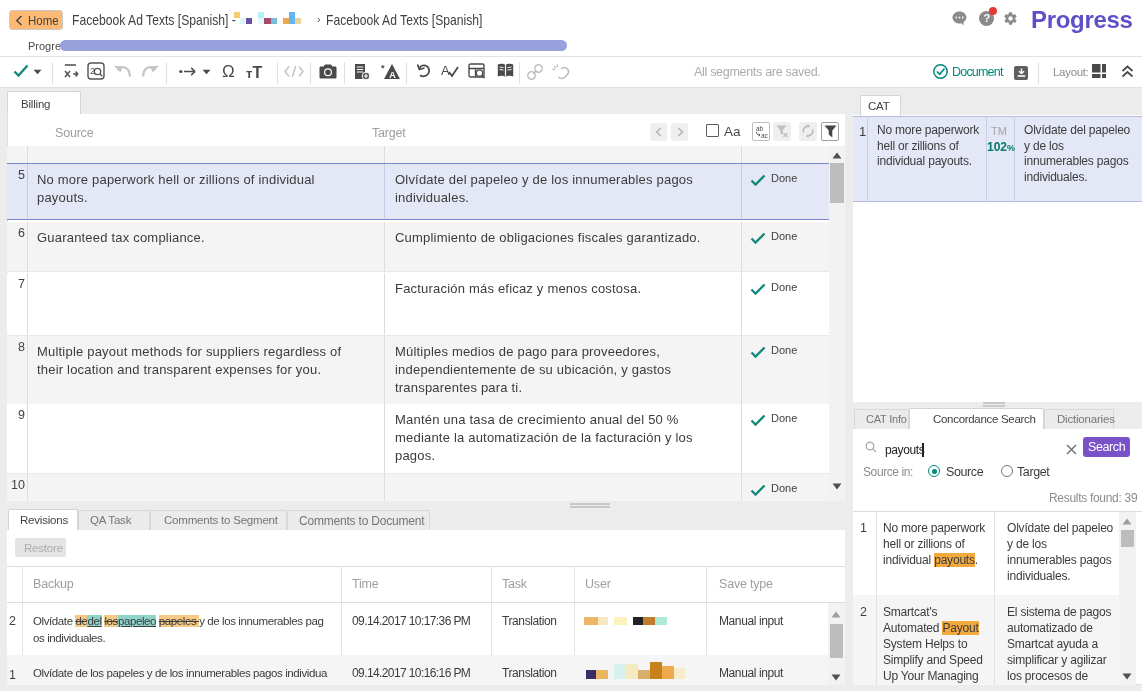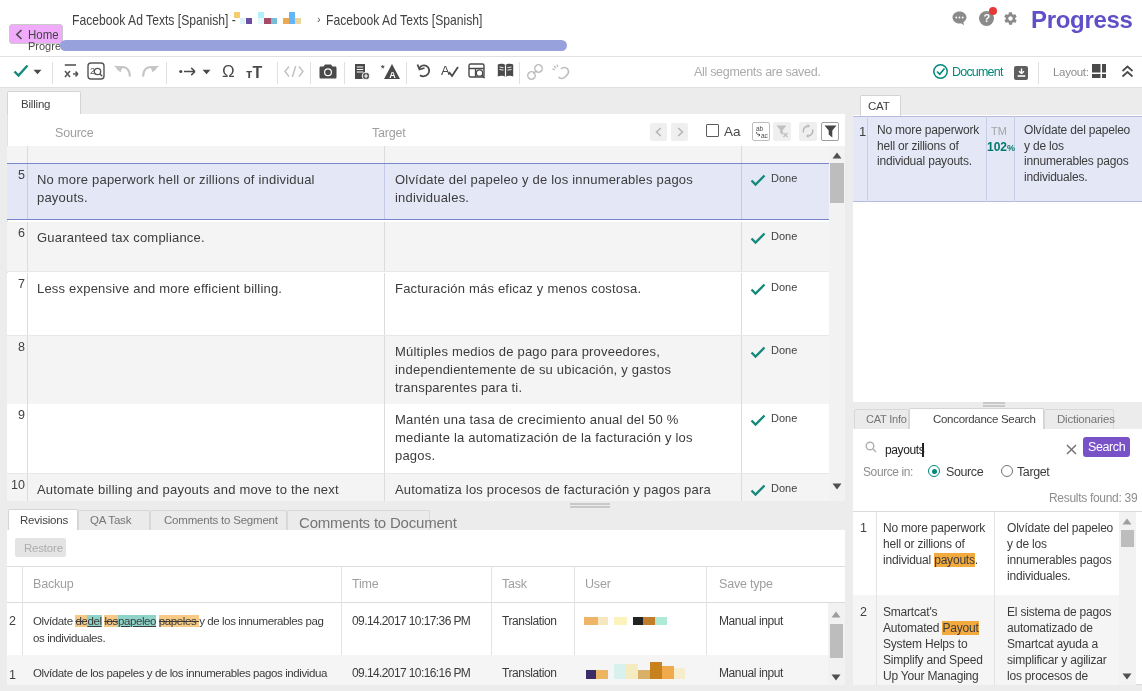--- a/index.html
+++ b/index.html
@@ -6,21 +6,21 @@
 html,body { width:1142px; height:691px; }
 body { font-family:"Liberation Sans", sans-serif; position:relative; background:#ececec; overflow:hidden; color:#3c3c3c; }
 .abs { position:absolute; }
 .sep { position:absolute; top:62px; height:22px; width:1px; background:#e0e0e0; }
 </style>
 </head>
 <body>
 
 <div class="abs" style="left:0;top:0;width:1142px;height:57px;background:#fff;border-bottom:1px solid #e2e2e2;"></div>
 
-<div class="abs" style="left:9px;top:24px;width:54px;height:20px;border:1px solid #c9c9c9;border-radius:3px;background:#f0abfc;">
+<div class="abs" style="left:9px;top:10px;width:54px;height:20px;border:1px solid #c9c9c9;border-radius:3px;background:#fdba74;">
   <svg class="abs" style="left:5px;top:4px;" width="8" height="11" viewBox="0 0 8 11">
       <path d="M6.5 1 L1.8 5.5 L6.5 10" stroke="#4a4a4a" stroke-width="1.6" fill="none"></path>
     </svg>
   <div class="abs" style="left:18px;top:2px;font-size:13.5px;color:#424242;transform:scaleX(0.85);transform-origin:0 0;white-space:nowrap;">Home</div>
 </div>
 
 <div class="abs" style="left:72px;top:11px;font-size:15px;color:#424242;transform:scaleX(0.81);transform-origin:0 0;white-space:nowrap;">Facebook Ad Texts [Spanish] -</div>
 
 <div class="abs" style="left:234px;top:12px;width:6px;height:6px;background:#f5cd6e;"></div>
 <div class="abs" style="left:240px;top:18px;width:5px;height:6px;background:#dcf2f6;"></div>
@@ -257,44 +257,45 @@
       </svg>
   <div class="done">Done</div>
 </div>
 
 <div class="srow gray" style="top:221.5px;height:50px;border-bottom:1px solid #e8e8e8;">
   <div class="vline1"></div>
       <div class="vline2"></div>
       <div class="vline3"></div>
   <div class="num">6</div>
   <div class="src">Guaranteed tax compliance.</div>
+  <div class="tgt">Cumplimiento de obligaciones fiscales garantizado.</div>
   <svg class="dcheck" width="16" height="13" viewBox="0 0 16 13">
         <path d="M1.5 6.5 L5.5 10.5 L14.5 1.5" stroke="#15897c" stroke-width="2.3" fill="none"></path>
       </svg>
   <div class="done">Done</div>
 </div>
 
 <div class="srow white" style="top:272.5px;height:62px;">
   <div class="vline1"></div>
       <div class="vline2"></div>
       <div class="vline3"></div>
   <div class="num">7</div>
-  <div class="src">Less expensive and more efficient billing.</div>
   <div class="tgt">Facturación más eficaz y menos costosa.</div>
   <svg class="dcheck" width="16" height="13" viewBox="0 0 16 13">
         <path d="M1.5 6.5 L5.5 10.5 L14.5 1.5" stroke="#15897c" stroke-width="2.3" fill="none"></path>
       </svg>
   <div class="done">Done</div>
 </div>
 
 <div class="srow gray" style="top:334.5px;height:69px;border-top:1px solid #e8e8e8;">
   <div class="vline1"></div>
       <div class="vline2"></div>
       <div class="vline3"></div>
   <div class="num">8</div>
+  <div class="src">Multiple payout methods for suppliers regardless of their location and transparent expenses for you.</div>
   <div class="tgt">Múltiples medios de pago para proveedores, independientemente de su ubicación, y gastos transparentes para ti.</div>
   <svg class="dcheck" width="16" height="13" viewBox="0 0 16 13">
         <path d="M1.5 6.5 L5.5 10.5 L14.5 1.5" stroke="#15897c" stroke-width="2.3" fill="none"></path>
       </svg>
   <div class="done">Done</div>
 </div>
 
 <div class="srow white" style="top:403.5px;height:69px;">
   <div class="vline1"></div>
       <div class="vline2"></div>
@@ -305,22 +306,20 @@
         <path d="M1.5 6.5 L5.5 10.5 L14.5 1.5" stroke="#15897c" stroke-width="2.3" fill="none"></path>
       </svg>
   <div class="done">Done</div>
 </div>
 
 <div class="srow gray" style="top:472.5px;height:28.5px;border-top:1px solid #e8e8e8;">
   <div class="vline1"></div>
       <div class="vline2"></div>
       <div class="vline3"></div>
   <div class="num">10</div>
-  <div class="src">Automate billing and payouts and move to the next</div>
-  <div class="tgt">Automatiza los procesos de facturación y pagos para</div>
   <svg class="dcheck" width="16" height="13" viewBox="0 0 16 13">
         <path d="M1.5 6.5 L5.5 10.5 L14.5 1.5" stroke="#15897c" stroke-width="2.3" fill="none"></path>
       </svg>
   <div class="done">Done</div>
 </div>
 
 <div class="abs" style="left:829px;top:146px;width:16px;height:355px;background:#f2f2f2;">
   <svg class="abs" style="left:3px;top:6px;" width="10" height="7" viewBox="0 0 10 7">
         <path d="M5 0.5 L9.5 6.5 L0.5 6.5 Z" fill="#505050"></path>
       </svg>
@@ -336,21 +335,21 @@
 <div class="abs" style="left:570px;top:503px;width:40px;height:1.5px;background:#c9c9c9;"></div>
 <div class="abs" style="left:570px;top:506px;width:40px;height:1.5px;background:#c9c9c9;"></div>
 
 <div class="abs" style="left:8px;top:509px;width:70px;height:21px;background:#fff;border:1px solid #d4d4d4;border-bottom:none;border-radius:2px 2px 0 0;z-index:3;"></div>
 <div class="abs" style="left:20px;top:514px;font-size:11.5px;letter-spacing:-0.2px;color:#424242;z-index:4;">Revisions</div>
 <div class="abs" style="left:78px;top:510px;width:72px;height:20px;background:#ebebeb;border:1px solid #d8d8d8;border-bottom:none;border-radius:2px 2px 0 0;"></div>
 <div class="abs" style="left:90px;top:514px;font-size:11.5px;letter-spacing:-0.2px;color:#757575;">QA Task</div>
 <div class="abs" style="left:150px;top:510px;width:137px;height:20px;background:#ebebeb;border:1px solid #d8d8d8;border-bottom:none;border-radius:2px 2px 0 0;"></div>
 <div class="abs" style="left:164px;top:514px;font-size:11.5px;letter-spacing:-0.2px;color:#757575;">Comments to Segment</div>
 <div class="abs" style="left:287px;top:510px;width:143px;height:20px;background:#ebebeb;border:1px solid #d8d8d8;border-bottom:none;border-radius:2px 2px 0 0;"></div>
-<div class="abs" style="left:299px;top:514px;font-size:15px;letter-spacing:-0.2px;color:#757575;">Comments to Document</div>
+<div class="abs" style="left:299px;top:514px;font-size:12px;letter-spacing:-0.2px;color:#757575;">Comments to Document</div>
 
 <div class="abs" style="left:7px;top:530px;width:838px;height:155px;background:#fff;border-bottom:1px solid #d9d9d9;z-index:2;"></div>
 <div class="abs" style="left:15px;top:538px;width:51px;height:19px;background:#e4e4e4;border-radius:2px;z-index:3;"></div>
 <div class="abs" style="left:24px;top:542px;font-size:11.5px;letter-spacing:-0.2px;color:#adadad;z-index:4;">Restore</div>
 
 <div id="rev-table" style="z-index:3;position:absolute;left:0;top:0;width:1142px;height:691px;pointer-events:none;">
   <div class="abs" style="left:7px;top:566px;width:838px;height:1px;background:#dcdcdc;"></div>
   <div class="abs" style="left:7px;top:602px;width:838px;height:1px;background:#dcdcdc;"></div>
 
   <div class="abs" style="left:33px;top:577px;font-size:12.5px;letter-spacing:-0.2px;color:#9e9e9e;">Backup</div>

